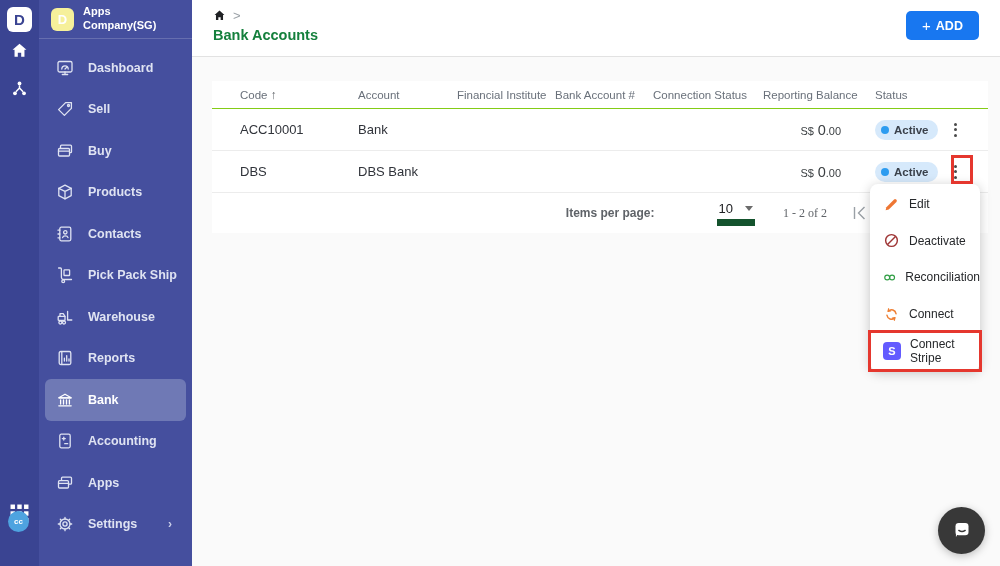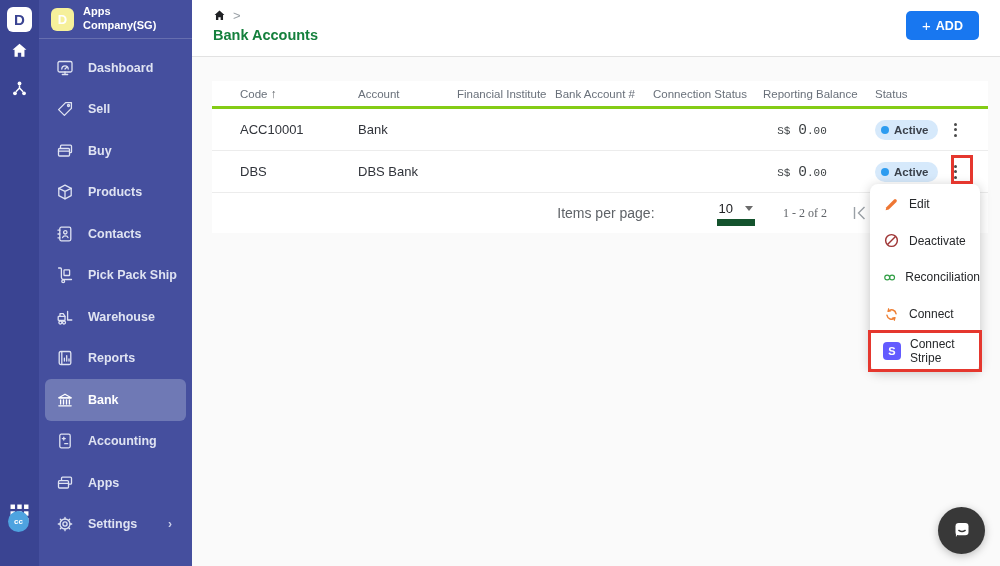--- a/index.html
+++ b/index.html
@@ -37,37 +37,37 @@
   .crumb-sep { color:#9AA0A6; font-size:13px; }
   .page-title { margin-top:4px; font-size:14.5px; font-weight:bold; color:#15803d; }
   .add-btn { position:absolute; right:21px; top:11px; width:73px; height:29px; background:#1877F0; border:none; border-radius:5px;
              color:#fff; font-size:12.5px; font-weight:bold; display:flex; align-items:center; justify-content:center; gap:5px;
              cursor:pointer; font-family:inherit; }
   .add-plus { font-size:15px; font-weight:normal; }
 
   
   .card { margin:24px 0 0 20px; width:776px; background:#fff; }
   .trow { display:grid; grid-template-columns:118px 99px 98px 98px 110px 112px 70px 28px; padding-left:28px; align-items:center; }
-  .thead { height:28px; border-bottom:3px solid #84cc16; }
+  .thead { height:28px; border-bottom:1px solid #84cc16; }
   .th { font-size:11.5px; color:#69707A; display:flex; align-items:center; gap:3px; cursor:pointer; }
   .sort-arrow { font-size:12px; color:#5F6368; }
   .tr { height:42px; border-bottom:1px solid #ECECEC; }
   .td { font-size:13px; color:#30333A; }
-  .balance { text-align:center; padding-right:34px; white-space:nowrap; color:#3C4043;font-family:Liberation Mono, monospace; }
+  .balance { text-align:right; padding-right:34px; white-space:nowrap; color:#3C4043; }
   .bal-cur,.bal-cents { font-size:11px; } .bal-main { font-size:14.5px; }
   .pill { display:inline-flex; align-items:center; gap:5px; background:#D6E9FB; border-radius:10px; height:20px; padding:0 9px 0 6px;
           font-size:11.5px; font-weight:bold; color:#3A414B; }
   .pill-dot { width:8px; height:8px; border-radius:50%; background:#2D9CF0; }
   .kebab { width:20px; height:26px; display:flex; flex-direction:column; align-items:center; justify-content:center; gap:2.5px;
            cursor:pointer; background:none; border:none; }
   .kebab i { width:3px; height:3px; border-radius:50%; background:#4A4A4A; }
 
   
   .pager { height:40px; display:flex; align-items:center; justify-content:flex-end; padding-right:122px; }
-  .pager-label { font-size:14px; color:#5F6368; margin-right:62px; }
+  .pager-label { font-size:12px; color:#5F6368; margin-right:62px;font-weight:bold; }
   .pager-select { display:flex; align-items:center; gap:12px; border-bottom:7px solid #14532d; padding:0 2px 3px 2px;
                   font-size:13px; color:#202124; cursor:pointer; margin-right:28px; }
   .caret { width:0; height:0; border-left:4.5px solid transparent; border-right:4.5px solid transparent; border-top:5px solid #6B6B6B; }
   .pager-range { font-size:12px; color:#5F6368; margin-right:26px;font-family:Liberation Serif, serif; }
   .first-page { background:none; border:none; cursor:pointer; padding:0; display:flex; }
 
   
   .menu { position:absolute; left:870px; top:184px; width:110px; height:187px; background:#fff; border-radius:8px;
           box-shadow:0 2px 12px rgba(0,0,0,0.22); z-index:20; display:flex; flex-direction:column; padding:2px 0; }
   .menu-item { flex:1; display:flex; align-items:center; gap:9px; padding-left:13px; font-size:12px; color:#26282B; cursor:pointer; }

